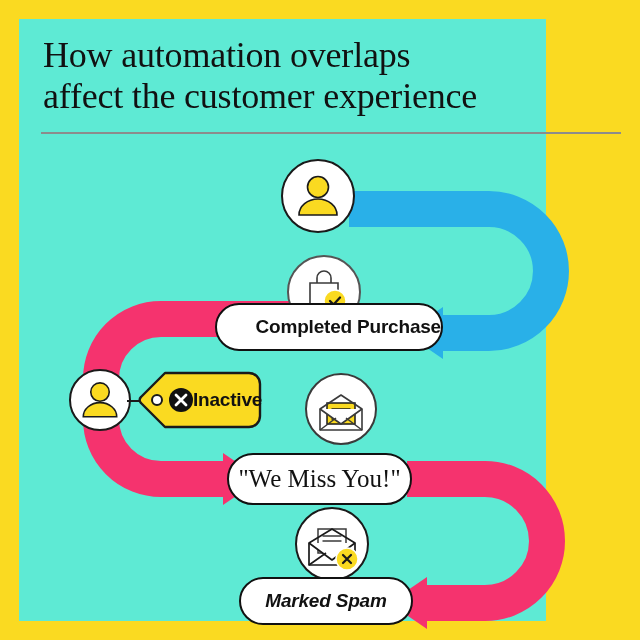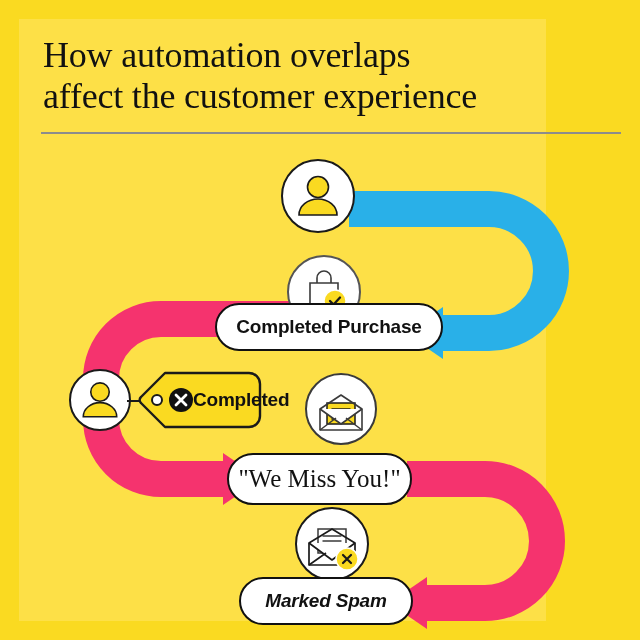--- a/index.html
+++ b/index.html
@@ -18,21 +18,21 @@
     position: absolute;
     inset: 0;
     background: #fada21;
   }
   .panel {
     position: absolute;
     left: 19px;
     top: 19px;
     width: 527px;
     height: 602px;
-    background: #fde047;
+    background: #5eead4;
   }
   .header {
     position: absolute;
     left: 0;
     top: 0;
     width: 602px;
     height: 114px;
     box-sizing: border-box;
   }
   .header-rule {
@@ -182,21 +182,21 @@
 
       <div class="icon-badge" style="left:268px; top:122px; width:74px; height:74px; border-color:#555;">
         <svg width="54" height="54" viewBox="0 0 54 54">
           <path d="M 13 18 L 41 18 L 41 45 L 13 45 Z" fill="#ffffff" stroke="#3a3a3a" stroke-width="1.6"></path>
           <path d="M 20 18 L 20 13 A 7 7 0 0 1 34 13 L 34 18" fill="none" stroke="#3a3a3a" stroke-width="1.6"></path>
           <circle cx="38" cy="36" r="11" fill="#fada21" stroke="#ffffff" stroke-width="1.4"></circle>
           <path d="M 33 36 L 36.6 39.6 L 43 32.5" fill="none" stroke="#1a1a1a" stroke-width="2.3" stroke-linecap="round" stroke-linejoin="round"></path>
         </svg>
       </div>
 
-      <div class="pill pill-bold" style="left:196px; top:170px; width:228px; height:48px;">
+      <div class="pill pill-bold" style="left:196px; top:170px; width:228px; height:48px;justify-content:flex-end;">
         <span>Completed Purchase</span>
       </div>
 
       <div class="icon-badge" style="left:50px; top:236px; width:62px; height:62px;">
         <svg width="44" height="44" viewBox="0 0 50 50">
           <circle cx="25" cy="16" r="10.5" fill="#fada21" stroke="#1a1a1a" stroke-width="1.8"></circle>
           <path d="M 6 44 A 19 16 0 0 1 44 44 Z" fill="#fada21" stroke="#1a1a1a" stroke-width="1.8"></path>
         </svg>
       </div>
 
@@ -206,21 +206,21 @@
 
       <div class="tag" style="left:118px; top:238px; width:126px; height:58px;">
         <svg width="126" height="58" viewBox="0 0 126 58" style="position:absolute; left:0; top:0;">
           <path d="M 28 2 L 112 2 A 11 11 0 0 1 123 13 L 123 45 A 11 11 0 0 1 112 56 L 28 56 L 4 32 A 4 4 0 0 1 4 26 Z" fill="#fada21" stroke="#1a1a1a" stroke-width="2.4" stroke-linejoin="round"></path>
           <circle cx="20" cy="29" r="5" fill="#ffffff" stroke="#1a1a1a" stroke-width="2"></circle>
           <g>
             <circle cx="44" cy="29" r="12" fill="#111111"></circle>
             <path d="M 39 24 L 49 34 M 49 24 L 39 34" stroke="#ffffff" stroke-width="2.8" stroke-linecap="round"></path>
           </g>
         </svg>
-        <span class="tag-text">Completed</span>
+        <span class="tag-text">Inactive</span>
       </div>
 
       <div class="icon-badge" style="left:286px; top:240px; width:72px; height:72px; border-color:#3a3a3a;">
         <svg width="56" height="52" viewBox="0 0 56 52">
           <path d="M 14 20 L 42 20 L 42 41 L 14 41 Z" fill="#fada21" stroke="#1a1a1a" stroke-width="1.5"></path>
           <path d="M 19 26 L 37 26 M 19 31 L 37 31 M 19 36 L 31 36" stroke="#1a1a1a" stroke-width="1.4" stroke-linecap="round"></path>
           <path d="M 7 26 L 28 12 L 49 26 L 49 47 L 7 47 Z" fill="none" stroke="#3a3a3a" stroke-width="1.6" stroke-linejoin="round"></path>
           <path d="M 7 26 L 28 41 L 49 26" fill="#ffffff" stroke="#3a3a3a" stroke-width="1.6" stroke-linejoin="round"></path>
           <path d="M 7 47 L 23 35 M 49 47 L 33 35" stroke="#3a3a3a" stroke-width="1.5"></path>
         </svg>

